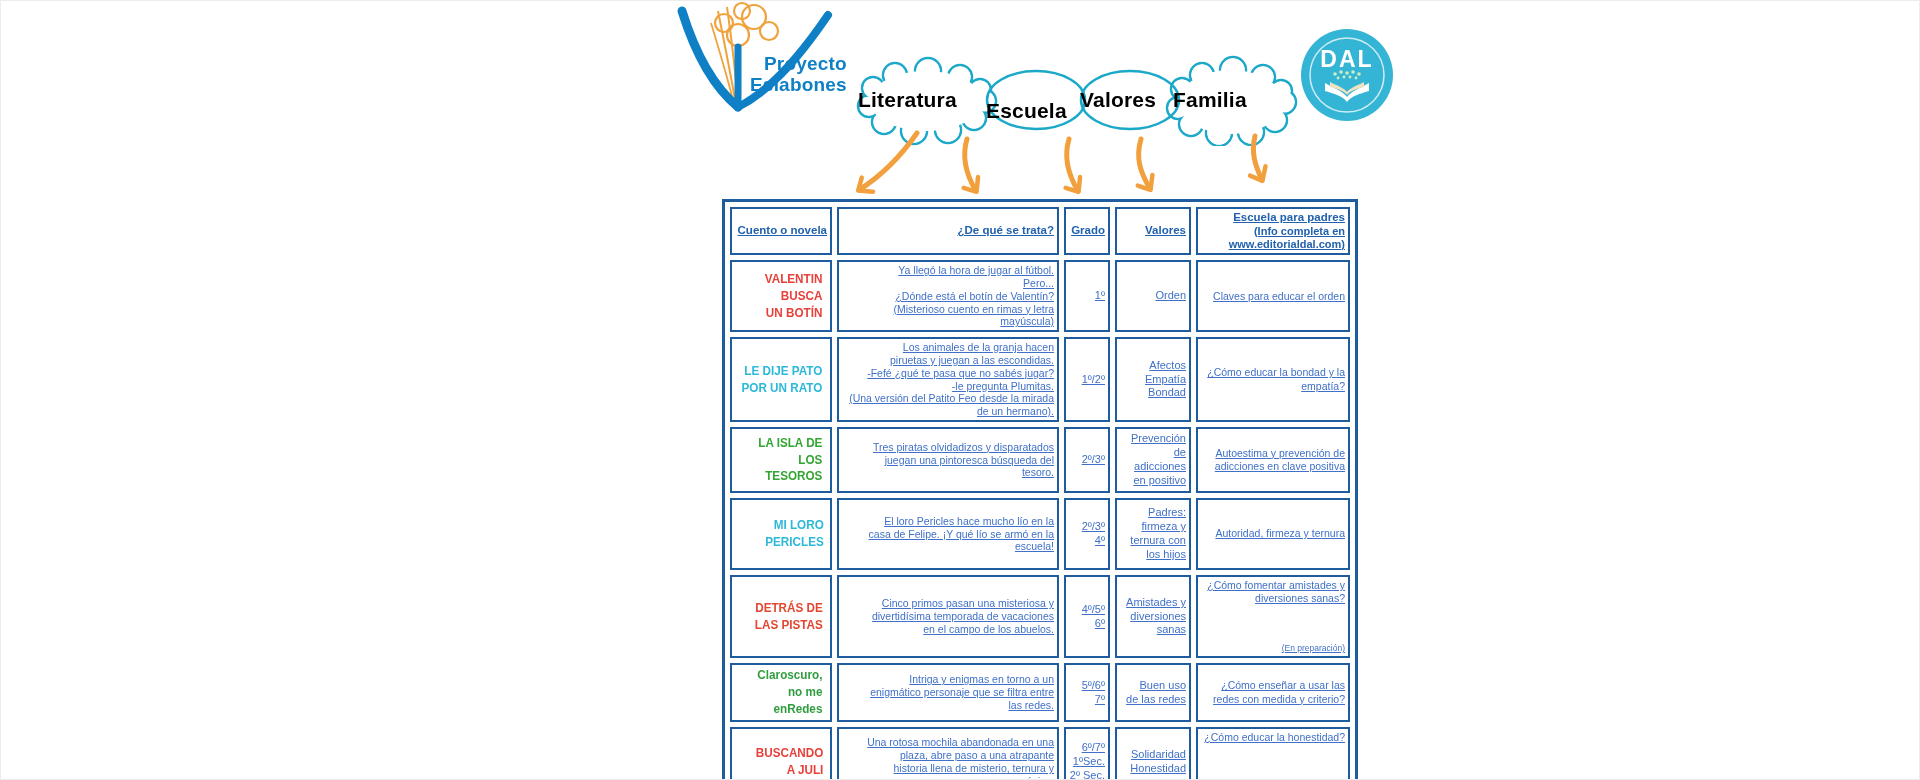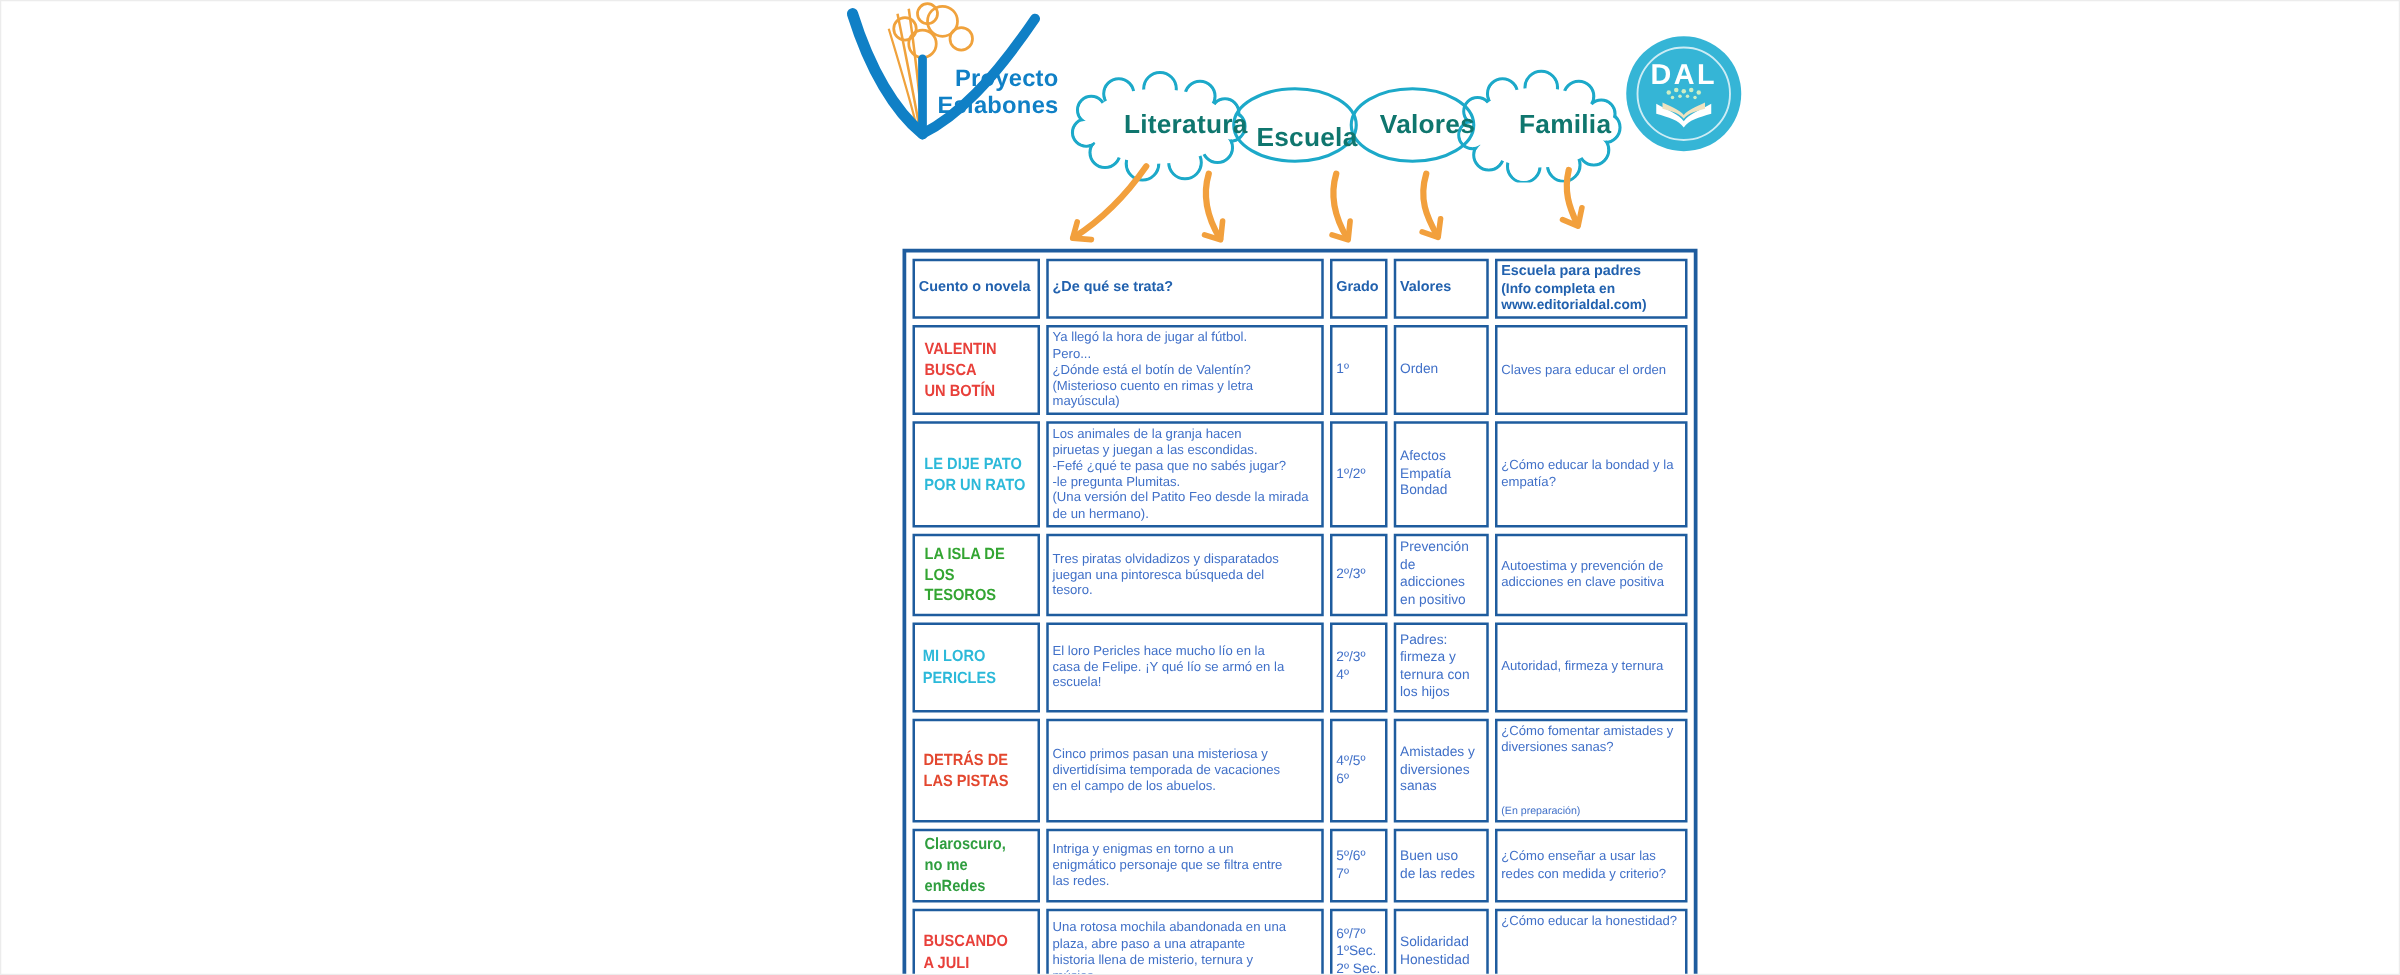--- a/index.html
+++ b/index.html
@@ -9,36 +9,36 @@
     font-family:"Liberation Sans",sans-serif;
   }
   .abs{position:absolute;}
 
   
   .brand{left:665px;top:0;width:180px;height:120px;}
   .brand-text{position:absolute;left:84px;top:52px;color:#1080c6;font-weight:bold;
     font-size:19px;line-height:21px;letter-spacing:.2px;text-align:right;}
 
   
-  .chain-label{position:absolute;height:24px;line-height:24px;text-align:right;
-    font-weight:bold;font-size:21px;color:#0f766e;letter-spacing:.2px;}
+  .chain-label{position:absolute;height:24px;line-height:24px;text-align:left;
+    font-weight:bold;font-size:21px;color:#000000;letter-spacing:.2px;}
   .lbl-literatura{left:857px;top:87px;width:140px;}
   .lbl-escuela{left:985px;top:98px;width:100px;}
   .lbl-valores{left:1079px;top:87px;width:100px;}
   .lbl-familia{left:1172px;top:87px;width:116px;}
 
   
   table.doc{
     position:absolute;left:721px;top:198px;width:632px;
     border-collapse:separate;border-spacing:5px 5px;table-layout:fixed;
     border:3px solid #1e5c9e;background:#fff;
   }
   table.doc th,table.doc td{
-    border:2px solid #1e5c9e;background:#fff;text-align:left;vertical-align:middle;
-    padding:2px 3px;overflow:hidden;
+    border:2px solid #1e5c9e;background:#fff;text-align:right;vertical-align:middle;
+    padding:2px 3px;overflow:hidden;text-decoration:underline;
   }
   th.hcell{font-size:11.5px;font-weight:bold;color:#2161ae;line-height:1.2;}
   th.hcell .hnote{display:block;font-size:11px;font-weight:bold;white-space:pre-line;line-height:1.2;}
   td.c-title{font-weight:bold;font-size:13px;line-height:1.3;white-space:pre-line;margin-top:32px;}
   td.c-title .squeeze{display:inline-block;transform:scaleX(.9);transform-origin:center;white-space:pre-line;}
   td.c-desc{font-size:10.5px;line-height:1.22;white-space:pre-line;color:#4070c8;}
   td.c-grado,td.c-val{font-size:11px;line-height:1.25;white-space:pre-line;color:#4070c8;padding:2px 1px;}
   td.c-esc{font-size:10.5px;line-height:1.25;color:#4070c8;}
   .cell-note{display:block;font-size:8.5px;line-height:1.3;margin-top:38px;}
   .cell-note:empty{display:none;}

